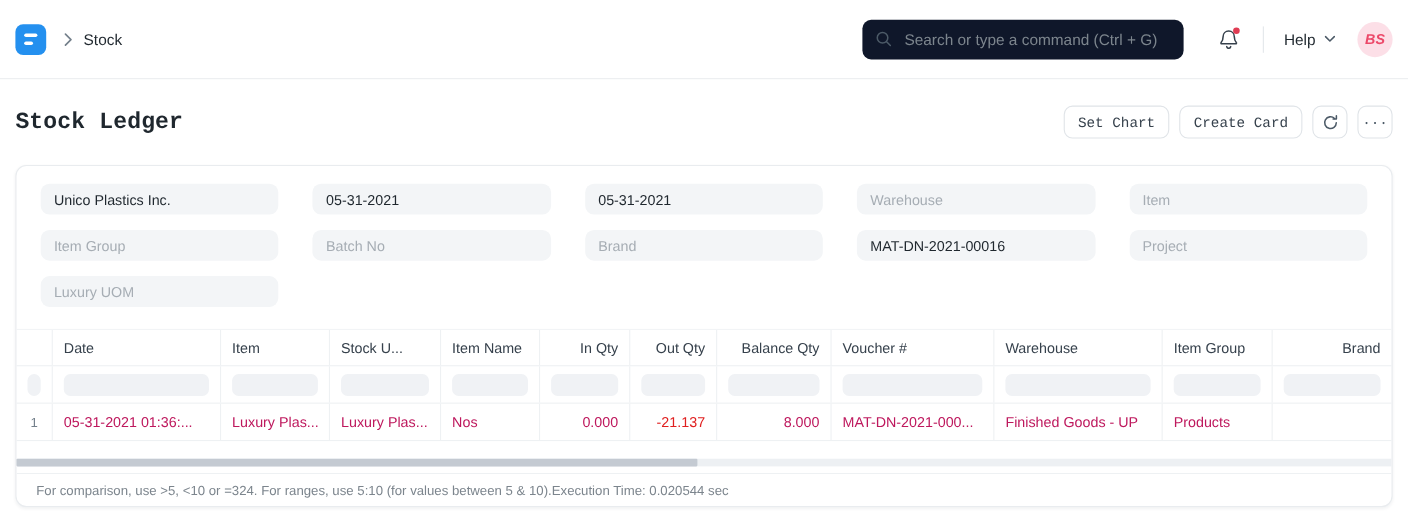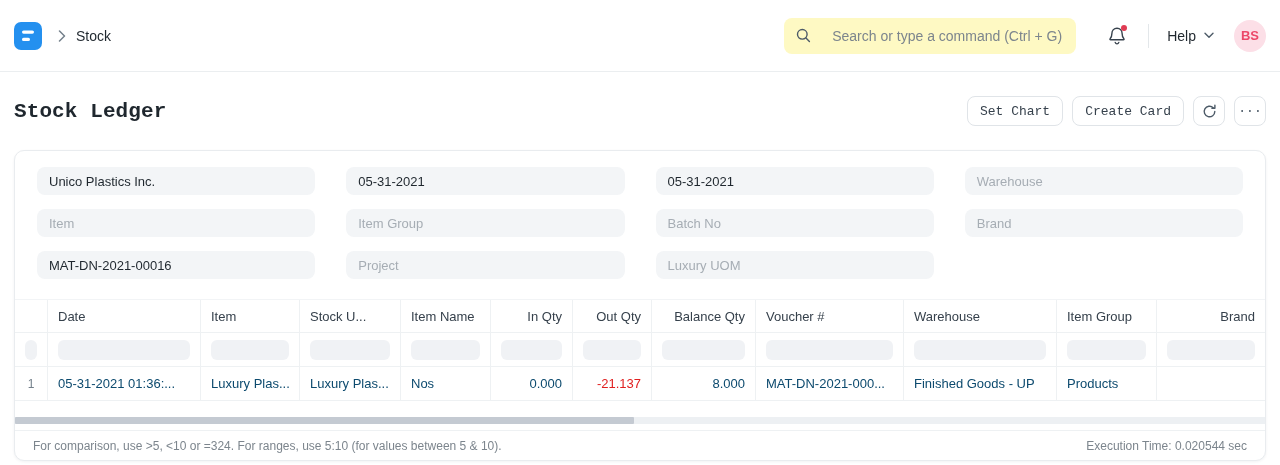--- a/index.html
+++ b/index.html
@@ -7,83 +7,83 @@
     font-family:"Liberation Sans","DejaVu Sans",sans-serif; color:#1f272e; overflow:hidden; }
 
   
   .navbar { height:72px; display:flex; align-items:center; padding:0 14px;
     border-bottom:1px solid #ebeef0; background:#fff; }
   .logo { width:28px; height:28px; border-radius:7px; background:#2490ef;
     display:flex; align-items:center; justify-content:center; flex:0 0 auto; cursor:pointer; }
   .crumb-chev { color:#74808b; font-size:12px; margin:0 10px 0 16px; }
   .crumb { font-size:14px; color:#1f272e; cursor:pointer; }
   .nav-spacer { flex:1; }
-  .searchbar { width:292px; height:36px; background:#fef9c3; border-radius:8px;
-    display:flex; align-items:center; padding:0 12px; gap:21px; }
+  .searchbar { width:292px; height:36px; background:#0f172a; border-radius:8px;
+    display:flex; align-items:center; padding:0 12px; gap:11px; }
   .searchbar .ph { font-size:14px; color:#7c858d; white-space:nowrap; }
   .bell-wrap { position:relative; margin:0 20px 0 30px; width:22px; height:22px; cursor:pointer; }
   .bell-dot { position:absolute; top:0px; right:1px; width:6px; height:6px;
     border-radius:50%; background:#e03c53; }
   .nav-divider { width:1px; height:24px; background:#e3e7ea; margin-right:18px; }
   .help { display:flex; align-items:center; gap:8px; font-size:14px; color:#1f272e;
     cursor:pointer; margin-right:20px; }
   .avatar { width:32px; height:32px; border-radius:50%; background:#fcdfe7;
     color:#ec4869; font-size:13px; font-weight:600; display:flex; align-items:center;
-    justify-content:center; cursor:pointer; }
+    justify-content:center; cursor:pointer;font-style:italic; }
 
   
   .page-head { height:78px; display:flex; align-items:center; padding:0 14px;font-family:Liberation Mono, monospace; }
   .page-title { font-size:21px; font-weight:700; color:#1f272e; letter-spacing:.1px; }
   .head-actions { margin-left:auto; display:flex; align-items:center; gap:9px; }
   .btn { height:30px; background:#fff; border:1px solid #e0e4e8; border-radius:8px;
     font-size:13px; color:#36414c; padding:0 12px; display:flex; align-items:center;
     justify-content:center; cursor:pointer; font-family:inherit; }
   .btn-icon { width:32px; padding:0; color:#4c5a67; }
 
   
   .card { margin:0 14px; width:1252px; height:311px; background:#fff;
     border:1px solid #e9ecef; border-radius:10px;
     box-shadow:0 1px 3px rgba(25,39,52,.06); display:flex; flex-direction:column; }
 
   .filters { padding:16px 22px 0 22px; }
-  .filter-grid { display:grid; grid-template-columns:repeat(4,1fr); column-gap:31px;
+  .filter-grid { display:grid; grid-template-columns:repeat(5,1fr); column-gap:31px;
     row-gap:14px; }
   .f-input { height:28px; background:#f3f5f7; border-radius:8px; font-size:13px;
     display:flex; align-items:center; padding:0 12px; white-space:nowrap; overflow:hidden;
     cursor:text; }
   .f-input.filled { color:#1f272e; }
   .f-input.empty { color:#a6adb4; }
 
   
   .tablewrap { margin-top:20px; }
   .trow { display:grid;
     grid-template-columns:33px 153px 99px 101px 90px 82px 79px 104px 148px 153px 100px minmax(0,1fr);
     height:34px; border-bottom:1px solid #eef1f3; }
   .trow:first-child { border-top:1px solid #f2f4f6; }
   .tcell { border-right:1px solid #eef1f3; display:flex; align-items:center;
-    padding:0 10px; font-size:13px; color:#0c4a6e; white-space:nowrap; overflow:hidden; }
+    padding:0 10px; font-size:13px; color:#be185d; white-space:nowrap; overflow:hidden; }
   .tcell:last-child { border-right:none; }
   .thead .tcell { color:#36414c; }
   .al-r { justify-content:flex-end; }
   .al-c { justify-content:center; }
   .idx { color:#74808b; font-size:12px; }
   .neg { color:#e02020; }
   .skel { height:20px; width:100%; background:#f0f2f5; border-radius:6px; cursor:text; }
   .skel.sm { width:20px; margin:0 auto; }
 
   .table-space { flex:1; }
 
   
   .hscroll { height:7px; margin:0 0 6px 0; background:#edf0f3; position:relative; cursor:pointer; }
   .hscroll .thumb { position:absolute; left:0; top:0; height:7px; width:49.5%;
     background:#c4cad2; border-radius:1px; cursor:grab; }
 
   
   .card-footer { height:30px; border-top:1px solid #eef1f3; display:flex;
-    align-items:center; justify-content:space-between; padding:0 18px;
+    align-items:center; justify-content:flex-start; padding:0 18px;
     font-size:12px; color:#7c858d; border-radius:0 0 10px 10px; }
 
   svg { display:block; }
 </style>
 </head>
 <body>
 
 <div class="navbar">
   <div class="logo">
     <span>

